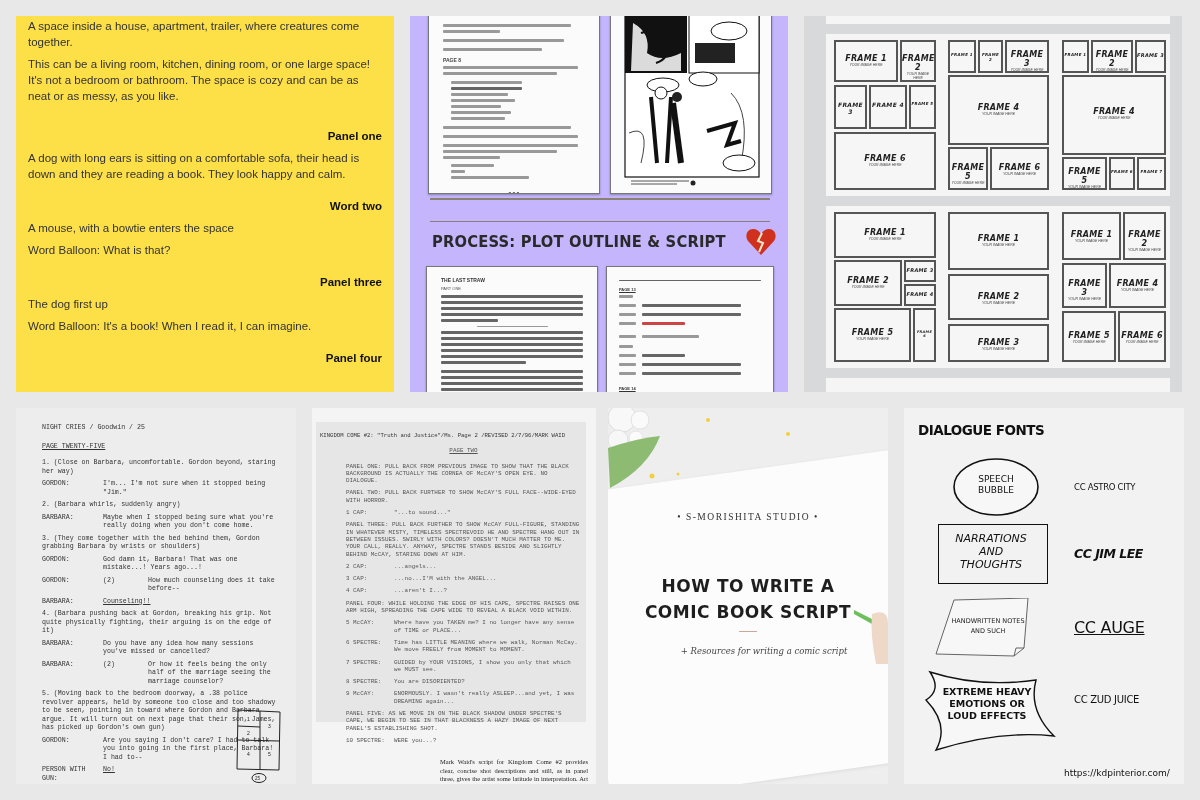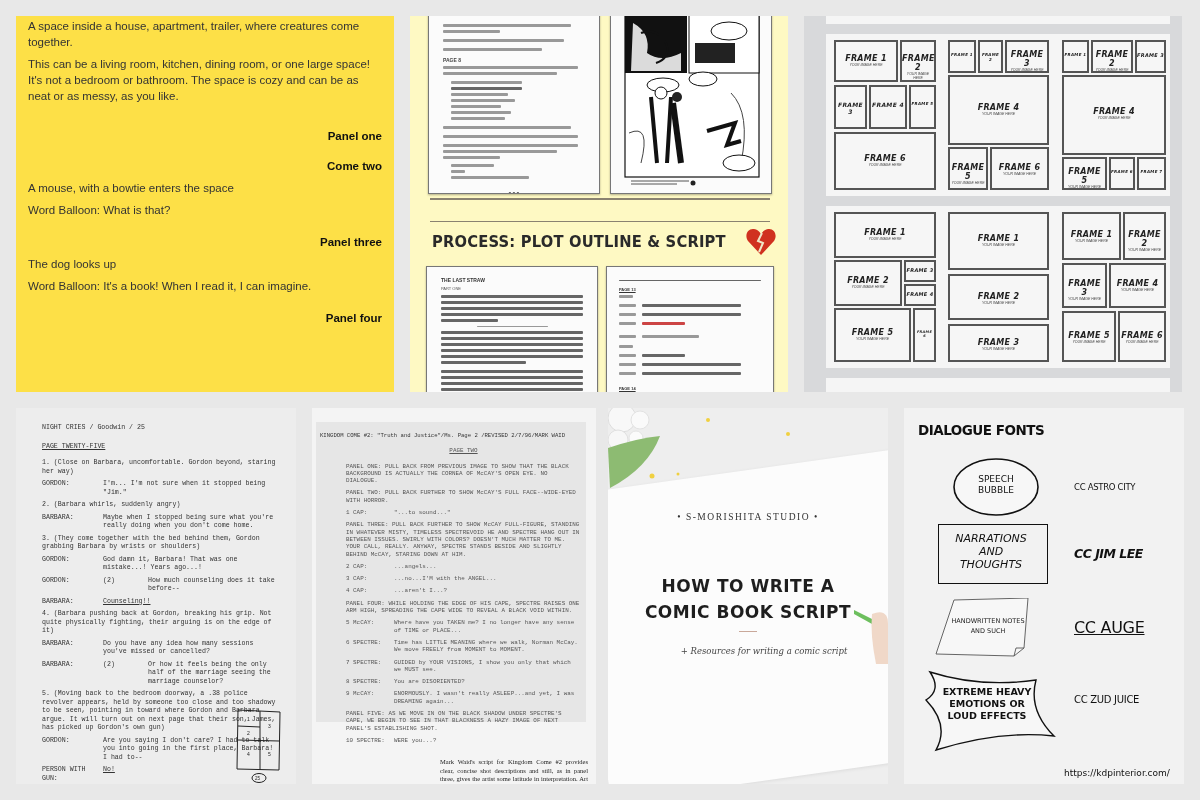--- a/index.html
+++ b/index.html
@@ -6,21 +6,21 @@
   html, body { width: 1200px; height: 800px; overflow: hidden; background: #e8e8e8; }
   body { position: relative; font-family: "Liberation Sans", sans-serif; }
   .tile { position: absolute; overflow: hidden; cursor: pointer; }
 
   
   #t1 { left: 16px; top: 16px; width: 378px; height: 376px; background: #fde047; padding: 0 12px; }
   #t1 p { font-size: 11.5px; color: #333; line-height: 16px; margin-bottom: 6px; }
   #t1 h4 { font-size: 11.5px; color: #111; font-weight: bold; margin-top: 18px; margin-bottom: 8px; text-align: right; }
 
   
-  #t2 { left: 410px; top: 16px; width: 378px; height: 376px; background: #fef9c3; }
+  #t2 { left: 410px; top: 16px; width: 378px; height: 376px; background: #c4b5fd; }
   .paper { position: absolute; background: #fbfbfb; border: 1px solid #777; box-shadow: 0 1px 2px rgba(0,0,0,0.3); overflow: hidden; }
   .line { height: 3px; background: #999; margin: 3px 0; border-radius: 1px; }
   .line.dk { background: #666; }
   .proc-title { position: absolute; left: 22px; top: 216px; font-family: "DejaVu Sans", sans-serif; font-weight: bold; font-size: 16px; letter-spacing: 0.2px; color: #2a2a2a; transform: scaleX(0.92); transform-origin: left; }
   .heart { position: absolute; left: 336px; top: 212px; width: 30px; height: 28px; }
   .rule { position: absolute; left: 20px; width: 340px; height: 2px; background: #8a8270; }
 
   
   #t3 { left: 804px; top: 16px; width: 378px; height: 376px; background: #d8d9db; }
   .sheet { position: absolute; background: #f5f5f5; }
@@ -59,25 +59,26 @@
   .url { position: absolute; left: 1064px; top: 768px; font-family: "DejaVu Sans", sans-serif; font-size: 9px; color: #111; }
 </style>
 </head>
 <body>
 
 <div class="tile" id="t1">
   <div style="padding-top:2px;">
     <p>A space inside a house, apartment, trailer, where creatures come together.</p>
     <p>This can be a living room, kitchen, dining room, or one large space! It's not a bedroom or bathroom. The space is cozy and can be as neat or as messy, as you like.</p>
     <h4 style="margin-top:26px;">Panel one</h4>
-    <h4>Come two</h4>
+    <p>A dog with long ears is sitting on a comfortable sofa, their head is down and they are reading a book. They look happy and calm.</p>
+    <h4>Word two</h4>
     <p>A mouse, with a bowtie enters the space</p>
     <p>Word Balloon: What is that?</p>
     <h4>Panel three</h4>
-    <p>The dog looks up</p>
+    <p>The dog first up</p>
     <p>Word Balloon: It's a book! When I read it, I can imagine.</p>
     <h4>Panel four</h4>
 
   </div>
 </div>
 
 <div class="tile" id="t2">
 
   <div class="paper" style="left:18px;top:-4px;width:172px;height:182px;padding:8px 14px;">
     <div class="line" style="width:90%"></div>

